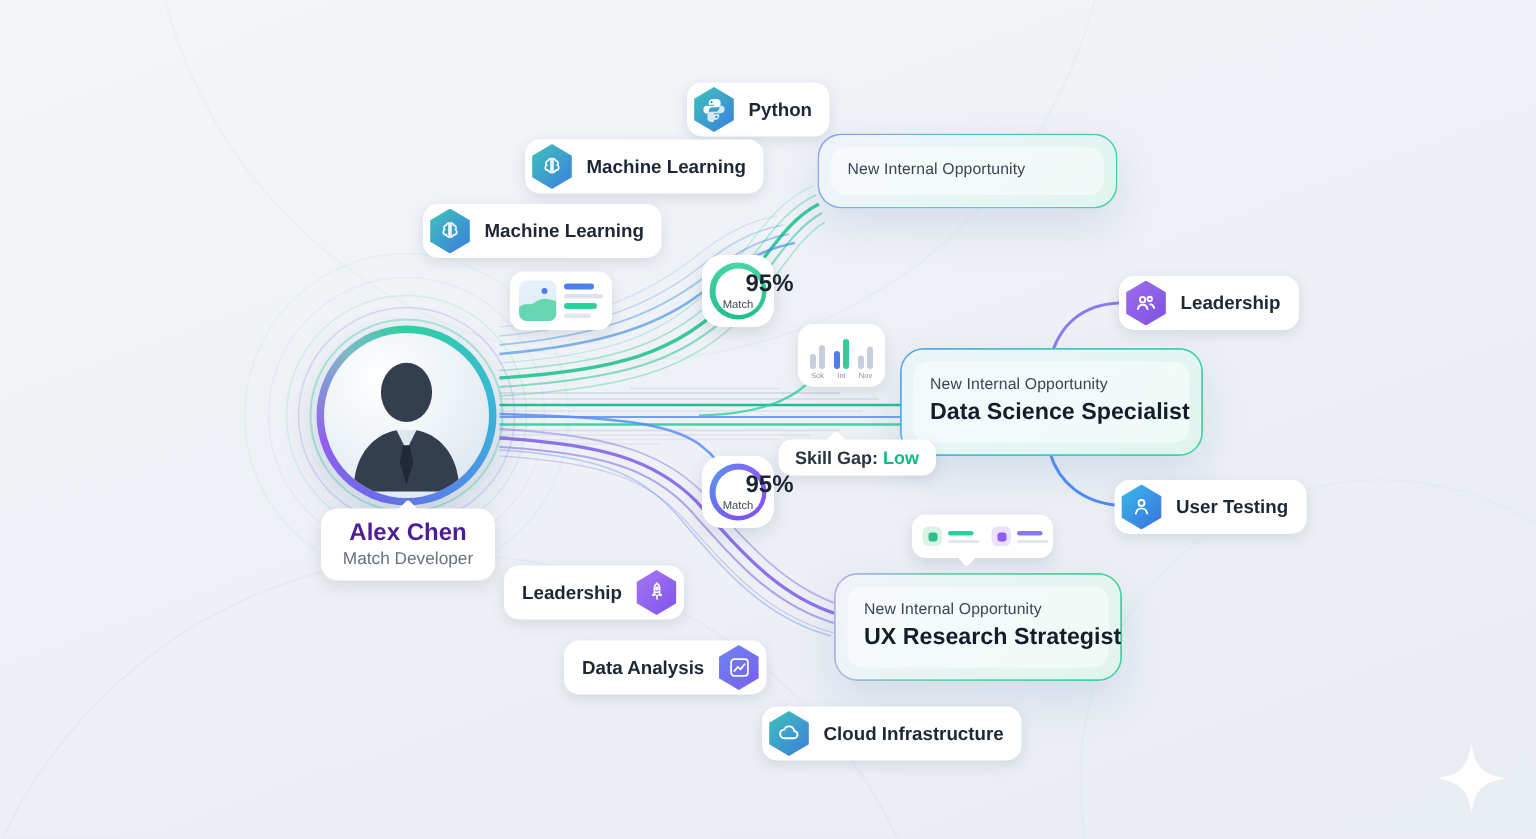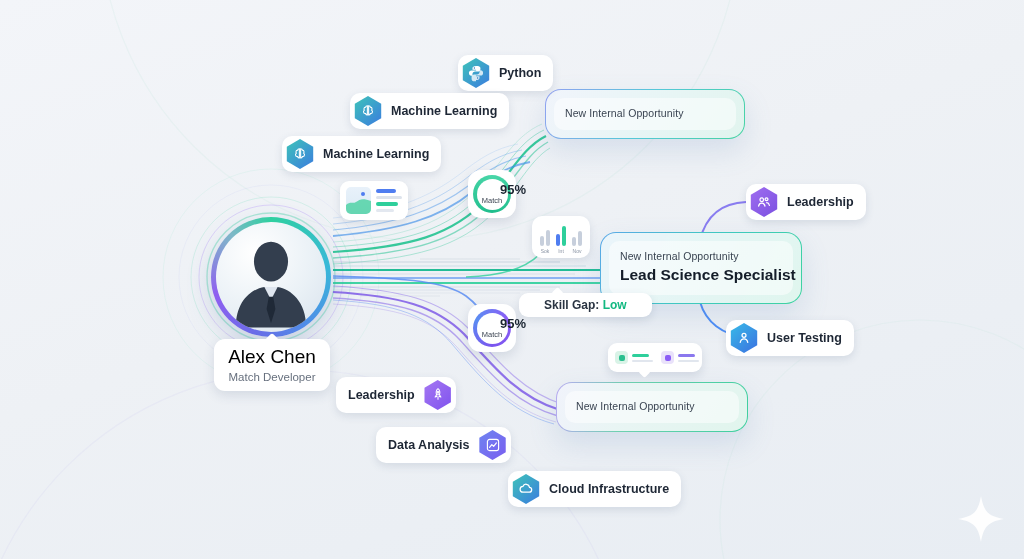--- a/index.html
+++ b/index.html
@@ -19,21 +19,21 @@
   .avatar-core{
     width:110px;height:110px;border-radius:50%;overflow:hidden;
     background:radial-gradient(circle at 35% 28%,#ffffff 0%,#eaf1f6 55%,#d7e1ec 100%);
   }
   
   .name-card{
     position:absolute;left:214px;top:339px;width:116px;z-index:5;background:#fff;border-radius:11px;
     padding:7px 8px 8px;text-align:center;box-shadow:0 4px 12px rgba(50,70,110,.14);
   }
   .name-card .tail{position:absolute;top:-4px;left:50%;margin-left:-5px;width:10px;height:10px;background:#fff;transform:rotate(45deg);border-radius:2px;}
-  .person-name{font-size:19px;font-weight:400;color:#000000;line-height:1.2;}
+  .person-name{font-size:16px;font-weight:700;color:#4c1d95;line-height:1.2;}
   .person-title{font-size:11.5px;color:#67707e;margin-top:2px;}
   
   .badge{
     position:absolute;display:flex;align-items:center;gap:8px;background:#fff;border-radius:10px;
     padding:3px 12px 3px 3px;box-shadow:0 3px 9px rgba(50,70,110,.13);z-index:6;height:36px;
   }
   .badge.icon-right{flex-direction:row-reverse;padding:3px 3px 3px 12px;}
   .badge-label{font-size:12.5px;font-weight:600;color:#1e2735;white-space:nowrap;}
   .hex{
     width:30px;height:30px;flex:none;display:flex;align-items:center;justify-content:center;
@@ -59,25 +59,25 @@
   .opp-kicker{font-size:10.5px;color:#3a4452;letter-spacing:.1px;}
   .opp-title{font-size:15.5px;font-weight:700;color:#141d29;margin-top:4px;line-height:1.18;}
   .nowrap{white-space:nowrap;}
   
   .match{position:absolute;width:48px;height:48px;background:#fff;border-radius:13px;z-index:6;
     display:flex;align-items:center;justify-content:center;box-shadow:0 4px 12px rgba(50,70,110,.15);}
   .ring{width:38px;height:38px;border-radius:50%;display:flex;align-items:center;justify-content:center;}
   .ring-green{background:conic-gradient(from 180deg,#1fbd8c,#49d6a8,#1fbd8c);}
   .ring-purple{background:conic-gradient(from 180deg,#7a55ee,#5b8df2,#8b5cf6,#7a55ee);}
   .ring-core{width:31px;height:31px;border-radius:50%;background:#fff;display:flex;flex-direction:column;align-items:center;justify-content:center;line-height:1;}
-  .match-value{font-size:13px;font-weight:800;color:#1a2430;margin-left:42px;}
+  .match-value{font-size:16px;font-weight:800;color:#1a2430;margin-left:42px;}
   .match-caption{font-size:7.5px;color:#3c4552;margin-top:1px;}
   
   .skillgap{position:absolute;left:519px;top:293px;z-index:6;background:#fff;border-radius:9px;
-    padding:5px 25px;font-size:12px;font-weight:600;color:#2a3442;box-shadow:0 3px 9px rgba(50,70,110,.13);white-space:nowrap;}
+    padding:5px 11px;font-size:12px;font-weight:600;color:#2a3442;box-shadow:0 3px 9px rgba(50,70,110,.13);white-space:nowrap;}
   .skillgap .low{color:#12b981;font-weight:700;}
   .skillgap .tail{position:absolute;top:-4px;left:34px;width:9px;height:9px;background:#fff;transform:rotate(45deg);border-radius:2px;}
   
   .minibar{position:absolute;left:532px;top:216px;width:58px;height:42px;background:#fff;border-radius:10px;z-index:6;
     box-shadow:0 3px 9px rgba(50,70,110,.13);display:flex;align-items:flex-end;justify-content:center;padding:5px 5px 4px;}
   .bars{display:flex;align-items:flex-end;gap:6px;}
   .bar-group{display:flex;flex-direction:column;align-items:center;}
   .bar-pair{display:flex;align-items:flex-end;gap:2px;height:22px;}
   .bar{width:4px;border-radius:2px;}
   .bar-label{font-size:5px;color:#8a94a4;margin-top:2px;}
@@ -220,21 +220,21 @@
       <svg width="18" height="18" viewBox="0 0 20 20" fill="none" stroke="#fff" stroke-width="1.4" stroke-linecap="round">
         <circle cx="7.5" cy="7.5" r="2"></circle>
           <circle cx="12.8" cy="7" r="1.6"></circle>
         <path d="M4 14.5c.4-2 1.8-3.2 3.6-3.2s3.1 1.2 3.5 3.2"></path>
         <path d="M13 10.8c1.5.1 2.6 1.2 3 2.9"></path>
       </svg>
     </span>
     <span class="badge-label">Leadership</span>
   </div>
 
-  <div class="badge" style="left:726px;top:320px">
+  <div class="badge" style="left:743px;top:320px">
     <span class="hex g-cyan-blue">
       <svg width="18" height="18" viewBox="0 0 20 20" fill="none" stroke="#fff" stroke-width="1.4" stroke-linecap="round">
         <circle cx="10" cy="7" r="2.2"></circle>
         <path d="M5.8 14.8c.5-2.4 2.2-3.8 4.2-3.8s3.7 1.4 4.2 3.8"></path>
       </svg>
     </span>
     <span class="badge-label">User Testing</span>
   </div>
 
   <div class="badge icon-right" style="left:336px;top:377px">
@@ -270,27 +270,28 @@
 
   <div class="opp-card c1" style="left:545px;top:89px;width:200px">
     <div class="opp-inner">
       <div class="opp-kicker">New Internal Opportunity</div>
     </div>
   </div>
 
   <div class="opp-card c2" style="left:600px;top:232px;width:202px">
     <div class="opp-inner">
       <div class="opp-kicker">New Internal Opportunity</div>
-      <div class="opp-title nowrap">Lead Science Specialist</div>
+      <div class="opp-title nowrap">Data Science Specialist</div>
     </div>
   </div>
 
   <div class="opp-card c3" style="left:556px;top:382px;width:192px">
     <div class="opp-inner">
       <div class="opp-kicker">New Internal Opportunity</div>
+      <div class="opp-title nowrap">UX Research Strategist</div>
     </div>
   </div>
 
   <div class="match" style="left:468px;top:170px">
     <div class="ring ring-green">
       <div class="ring-core">
         <span class="match-value">95%</span>
         <span class="match-caption">Match</span>
       </div>
     </div>

